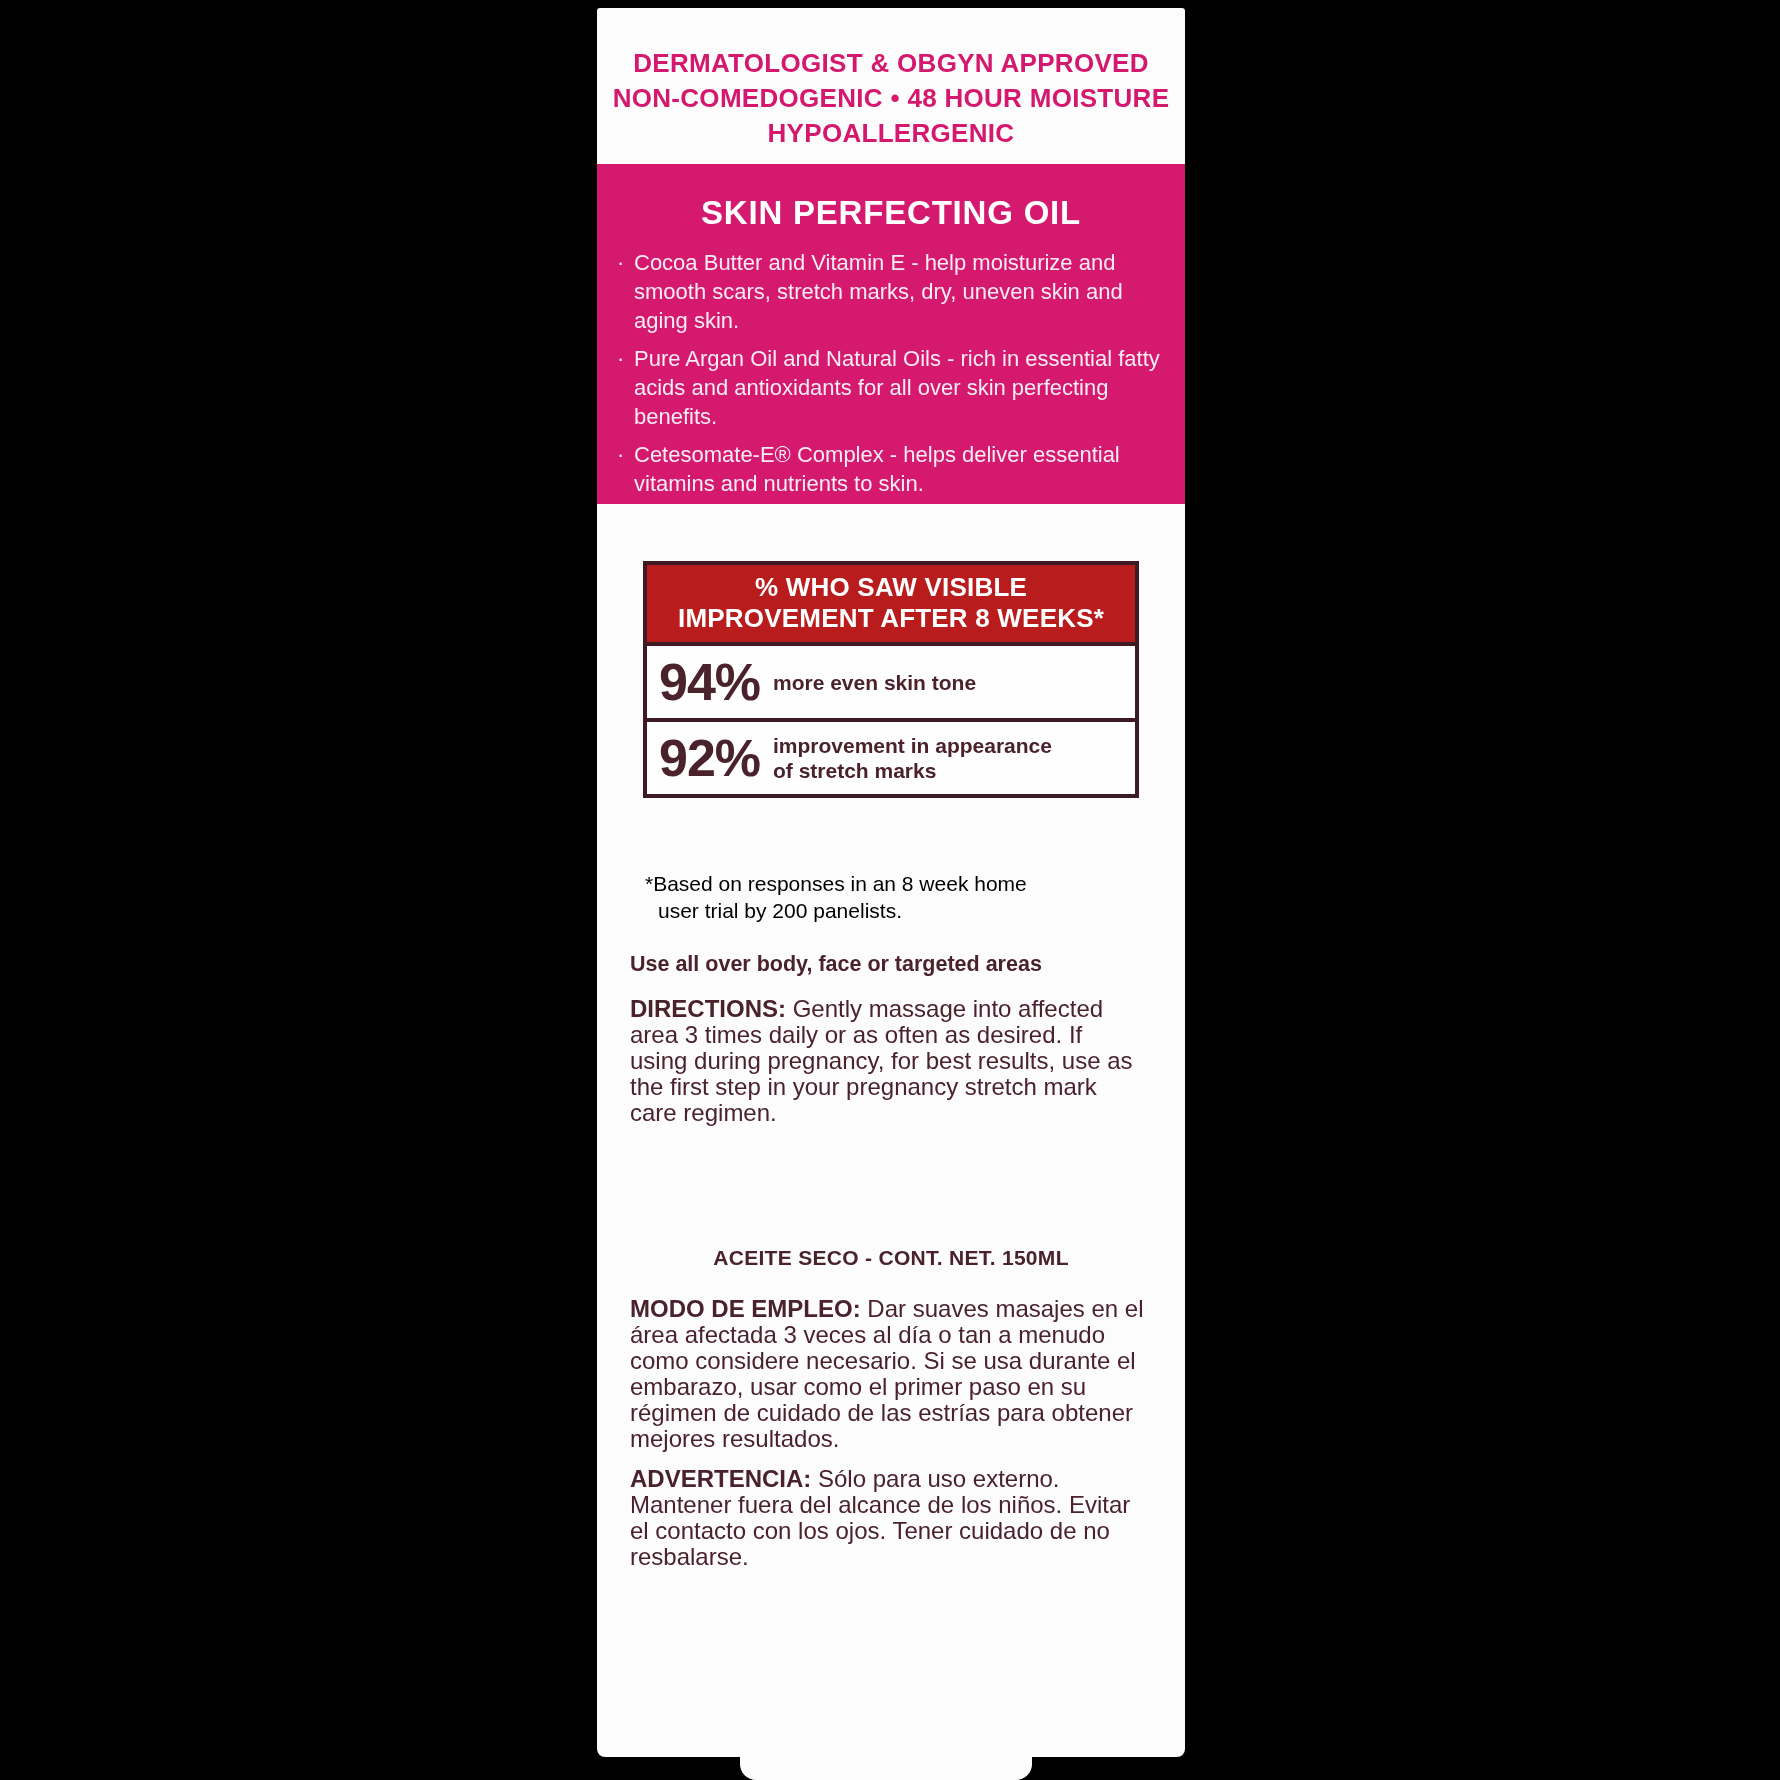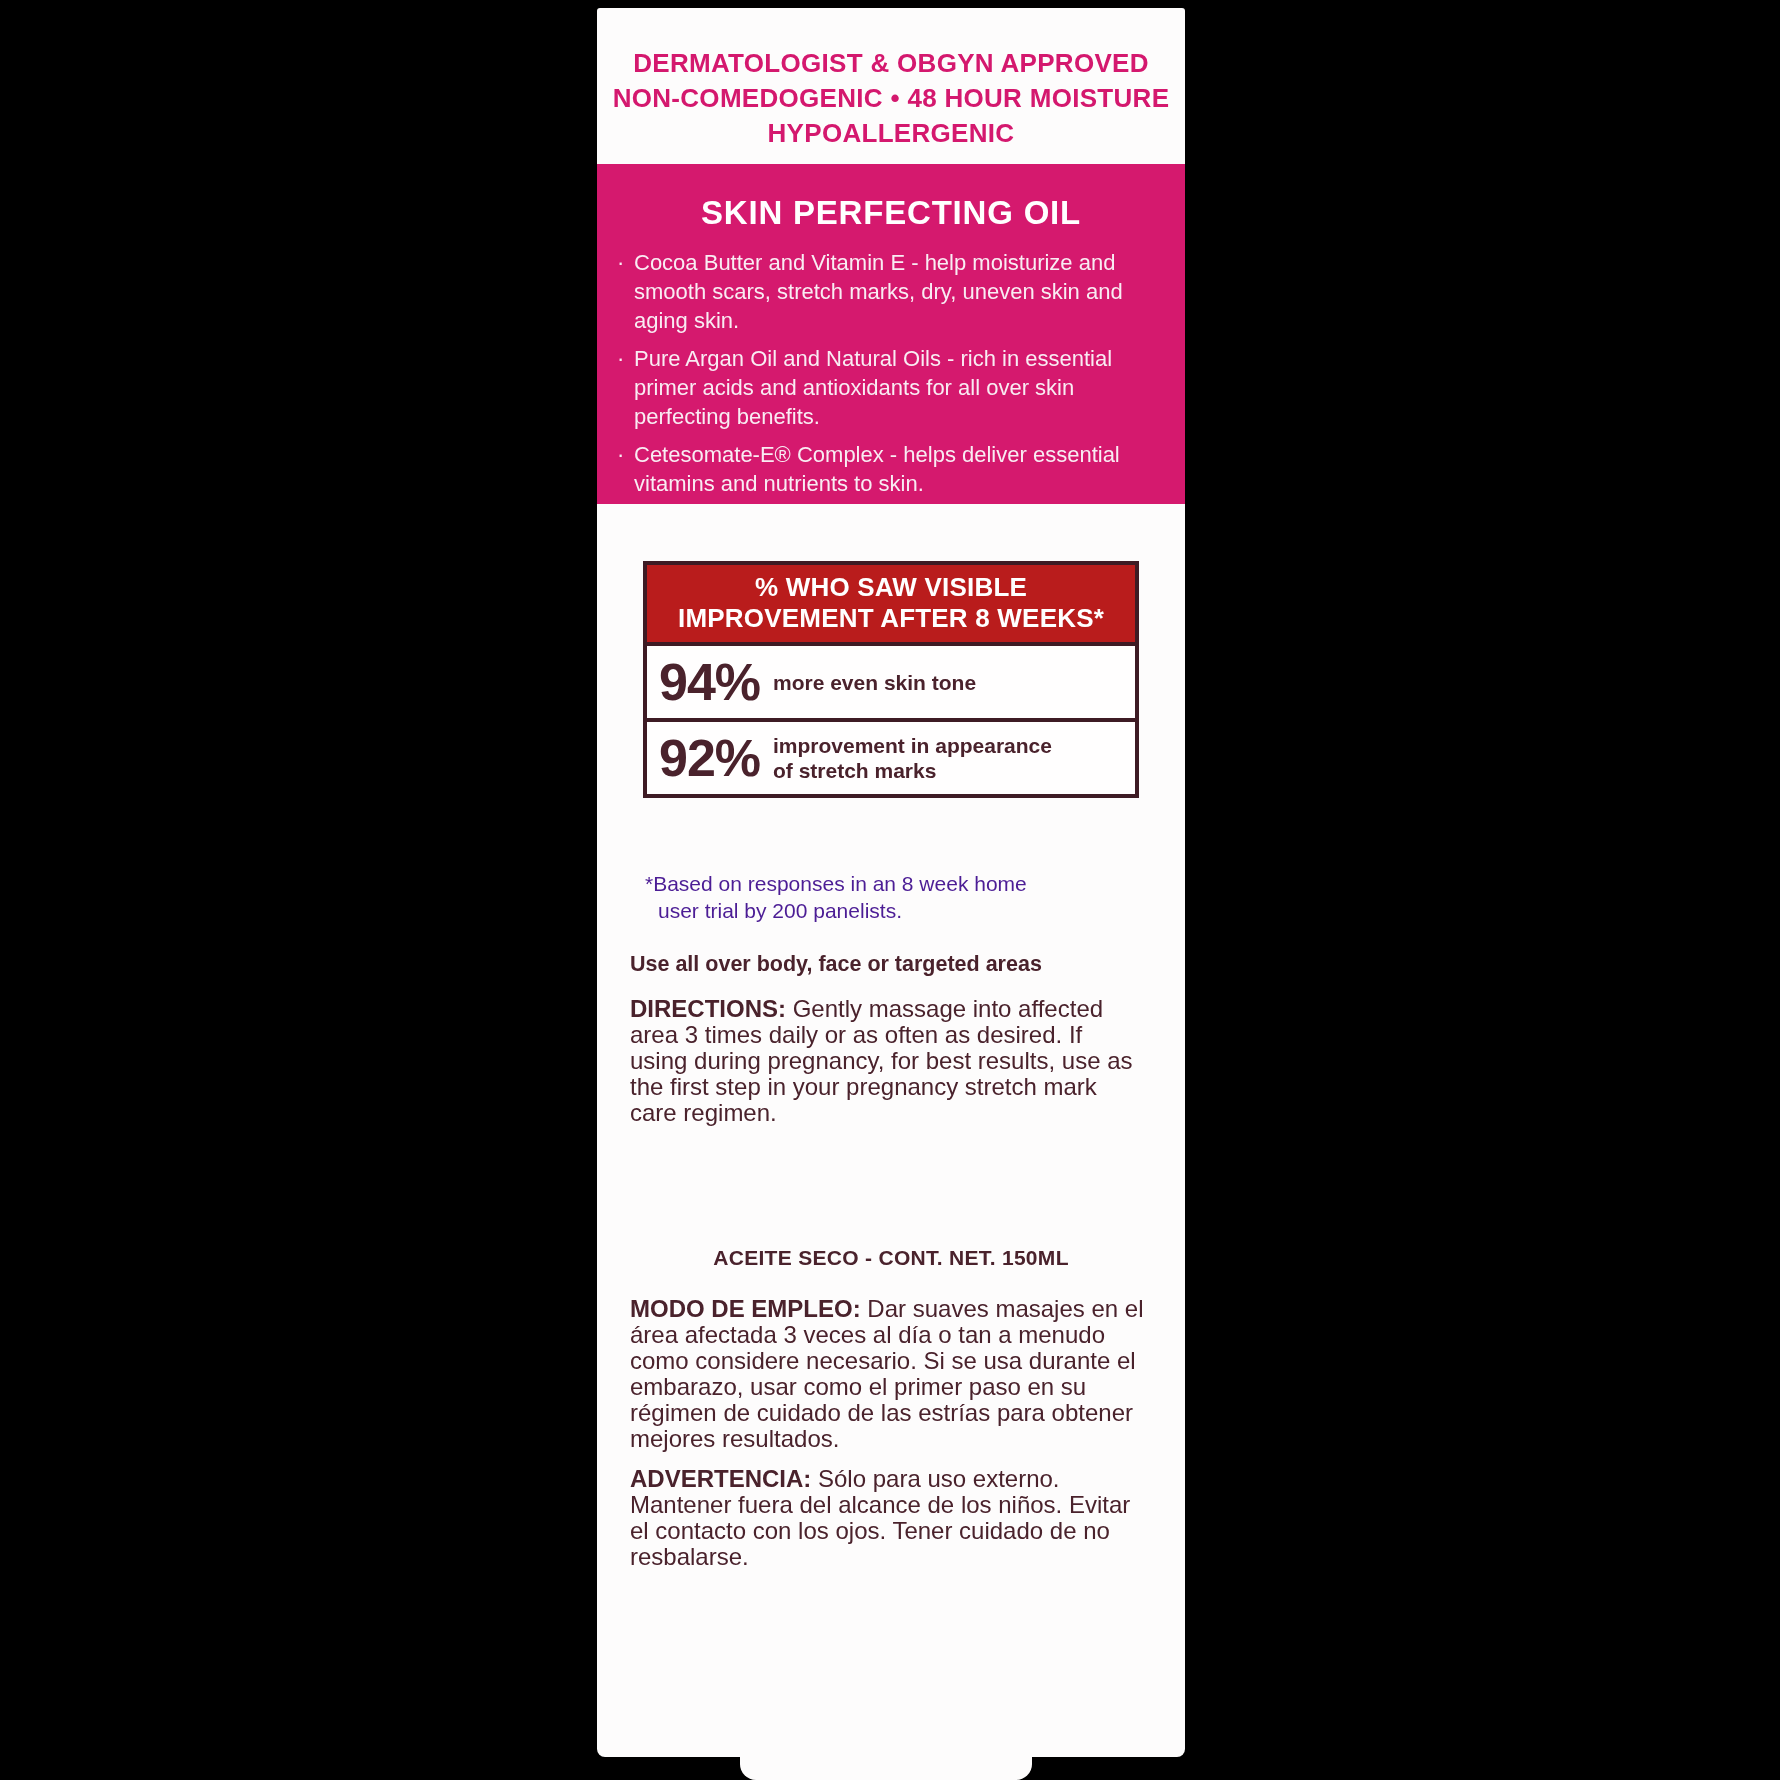--- a/index.html
+++ b/index.html
@@ -47,21 +47,21 @@
   }
   .pct{
     flex:none;width:114px;color:#4a222c;
     font-weight:bold;font-size:52px;letter-spacing:-1px;
   }
   .lbl{
     color:#4a222c;font-weight:bold;font-size:21px;line-height:25px;max-width:300px;
   }
   .footnote{
     position:absolute;top:862px;left:48px;
-    color:#4c1d95;font-size:21px;line-height:27px;
+    color:#000000;font-size:21px;line-height:27px;
   }
   .footnote .fn2{margin-left:13px;}
   .use-line{
     position:absolute;top:944px;left:33px;
     color:#4a222c;font-weight:bold;font-size:21.5px;
   }
   .para{
     position:absolute;left:33px;width:516px;
     color:#4a222c;font-size:24px;line-height:26px;
   }
@@ -89,21 +89,21 @@
 
   <div class="pinkbox">
     <div class="pinkbox-title">SKIN PERFECTING OIL</div>
     <div class="bullets">
       <div class="bullet-row">
         <span class="bullet-dot">·</span>
         <span>Cocoa Butter and Vitamin E - help moisturize and smooth scars, stretch marks, dry, uneven skin and aging skin.</span>
       </div>
       <div class="bullet-row">
         <span class="bullet-dot">·</span>
-        <span>Pure Argan Oil and Natural Oils - rich in essential primer acids and antioxidants for all over skin perfecting benefits.</span>
+        <span>Pure Argan Oil and Natural Oils - rich in essential fatty acids and antioxidants for all over skin perfecting benefits.</span>
       </div>
       <div class="bullet-row">
         <span class="bullet-dot">·</span>
         <span>Cetesomate-E® Complex - helps deliver essential vitamins and nutrients to skin.</span>
       </div>
     </div>
   </div>
 
   <div class="stats">
     <div class="stats-header">

